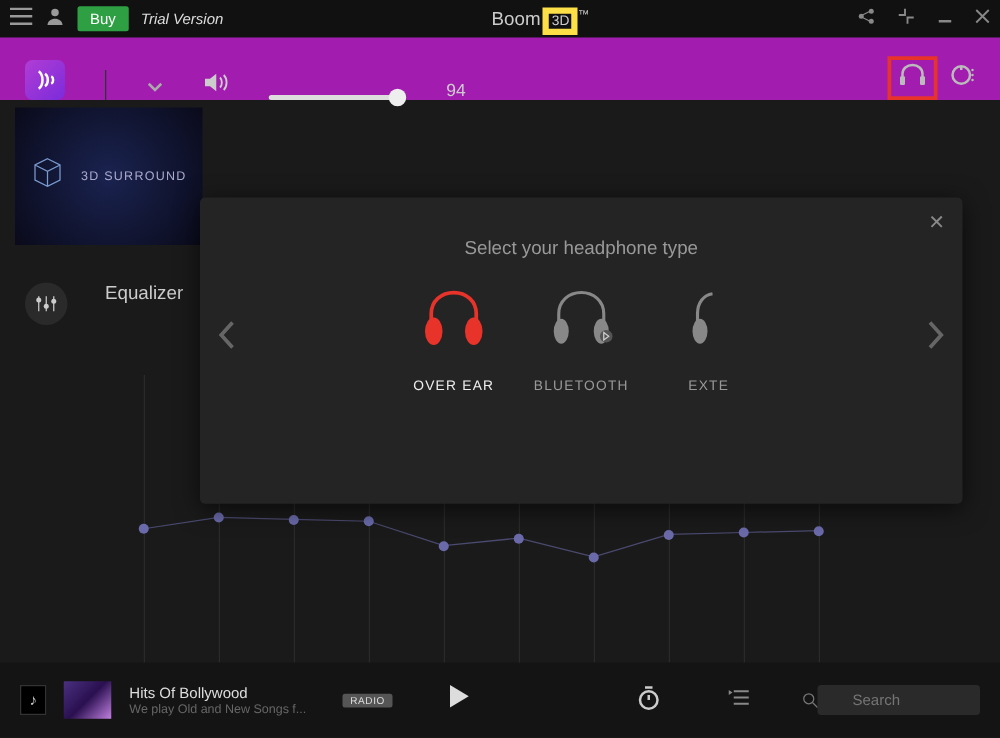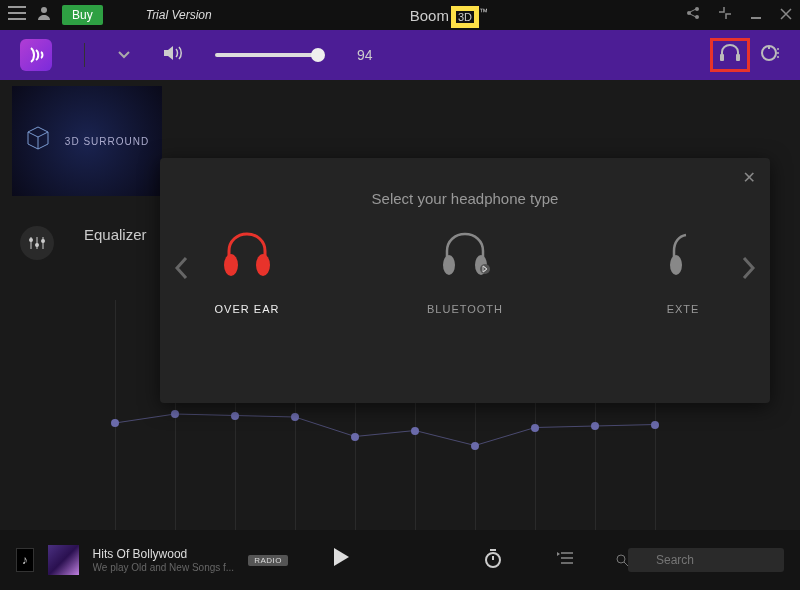--- a/index.html
+++ b/index.html
@@ -2,28 +2,28 @@
 <html><head>
 <meta charset="utf-8">
 <style>
 * { margin: 0; padding: 0; box-sizing: border-box; font-family: -apple-system, BlinkMacSystemFont, "Segoe UI", Arial, sans-serif; }
 body { background: #1a1a1a; color: #aaa; width: 800px; height: 590px; overflow: hidden; position: relative; }
 
 
 .titlebar { height: 30px; background: #111; display: flex; align-items: center; padding: 0 8px; gap: 10px; }
 .hamburger, .user-icon { color: #999; cursor: pointer; }
 .buy-btn { background: #2ea043; color: #fff; border: none; padding: 3px 10px; border-radius: 2px; font-size: 12px; cursor: pointer; }
-.trial { color: #ddd; font-size: 12px; font-style: italic; margin-left: 33px; }
+.trial { color: #ddd; font-size: 12px; font-style: italic; }
 .app-title { flex: 1; text-align: center; color: #ccc; font-size: 15px; }
 .app-title sup { font-size: 9px; }
 .win-controls { display: flex; gap: 18px; color: #888; }
 .win-controls span { cursor: pointer; }
 
 
-.toolbar { height: 50px; background: #4c1d95; display: flex; align-items: center; padding: 0 20px; gap: 32px; }
+.toolbar { height: 50px; background: #a21caf; display: flex; align-items: flex-end; padding: 0 20px; gap: 32px; }
 .app-icon { width: 32px; height: 32px; background: linear-gradient(135deg, #b13dd4, #7b2bdb); border-radius: 6px; display: flex; align-items: center; justify-content: center; color: #fff; }
 .divider { width: 1px; height: 24px; background: #333; }
 .dropdown-chev { color: #888; cursor: pointer; }
 .speaker-icon { color: #ccc; cursor: pointer; }
 .vol-slider { width: 110px; height: 4px; background: #444; border-radius: 2px; position: relative; cursor: pointer; }
 .vol-fill { height: 100%; background: #ddd; border-radius: 2px; width: 94%; }
 .vol-thumb { width: 14px; height: 14px; background: #eee; border-radius: 50%; position: absolute; top: -5px; left: 94%; margin-left: -7px; }
 .vol-value { color: #ccc; font-size: 14px; }
 .toolbar-right { margin-left: auto; display: flex; align-items: center; gap: 10px; }
 .headphone-highlight { border: 3px solid #e8332b; padding: 2px 6px; display: flex; align-items: center; }
@@ -43,38 +43,38 @@
 .eq-v { position: absolute; top: 0; bottom: 0; width: 1px; background: #2a2a2a; }
 .eq-dot { width: 8px; height: 8px; background: #6a6aaa; border-radius: 50%; position: absolute; margin-left: -4px; margin-top: -4px; }
 .eq-line { position: absolute; top: 0; left: 0; pointer-events: none; }
 
 
 .modal { position: absolute; left: 160px; top: 78px; width: 610px; height: 245px; background: #242424; border-radius: 4px; box-shadow: 0 4px 20px rgba(0,0,0,0.6); z-index: 10; }
 .modal-close { position: absolute; right: 14px; top: 10px; color: #888; cursor: pointer; font-size: 16px; }
 .modal-title { text-align: center; color: #999; font-size: 15px; padding-top: 32px; }
 .hp-carousel { display: flex; align-items: center; padding: 20px 6px 0; gap: 0; }
 .carousel-arrow { color: #666; font-size: 26px; cursor: pointer; padding: 0 8px; }
-.hp-options { flex: 1; display: flex; justify-content: space-between; overflow: hidden; }
+.hp-options { flex: 1; display: flex; justify-content: center; overflow: hidden; }
 .hp-option { display: flex; flex-direction: column; align-items: center; gap: 16px; cursor: pointer; width: 102px; }
 .hp-option.selected .hp-label { color: #eee; }
 .hp-icon { height: 60px; display: flex; align-items: center; justify-content: center; }
 .hp-label { font-size: 11px; letter-spacing: 1px; color: #999; white-space: nowrap; }
 
 
 .playbar { position: absolute; bottom: 0; left: 0; right: 0; height: 60px; background: #141414; display: flex; align-items: center; padding: 0 16px; gap: 14px; }
 .play-app-icon { width: 24px; height: 24px; background: #000; border: 1px solid #333; display: flex; align-items: center; justify-content: center; color: #ccc; font-size: 12px; }
 .album-art { width: 44px; height: 30px; background: linear-gradient(135deg, #4a3080, #2a1050, #c080e0); }
 .track-info { display: flex; flex-direction: column; gap: 1px; width: 180px; }
 .track-title { color: #ddd; font-size: 12px; font-weight: 500; }
 .track-sub { color: #666; font-size: 10px; white-space: nowrap; overflow: hidden; text-overflow: ellipsis; }
 .radio-badge { background: #555; color: #ddd; font-size: 8px; padding: 1px 6px; border-radius: 2px; letter-spacing: 0.5px; }
 .play-btn { color: #ddd; font-size: 22px; cursor: pointer; margin-left: 30px; }
 .timer-icon { color: #ccc; cursor: pointer; margin-left: 120px; font-size: 18px; }
 .queue-icon { color: #888; cursor: pointer; margin-left: 40px; font-size: 16px; }
-.search-box { background: #2a2a2a; border: none; border-radius: 3px; padding: 5px 10px 5px 28px; color: #888; font-size: 12px; width: 156px; margin-left: 20px; position: relative; }
+.search-box { background: #2a2a2a; border: none; border-radius: 3px; padding: 5px 10px 5px 28px; color: #888; font-size: 12px; width: 130px; margin-left: 20px; position: relative; }
 .search-wrap { position: relative; margin-left: 20px; }
 .search-wrap svg { position: absolute; left: 8px; top: 6px; }
 </style>
 </head>
 <body>
 
 <div class="titlebar">
   <span class="hamburger">
     <svg width="18" height="14" viewBox="0 0 18 14">
         <path d="M0 1h18M0 7h18M0 13h18" stroke="#999" stroke-width="2"></path>

